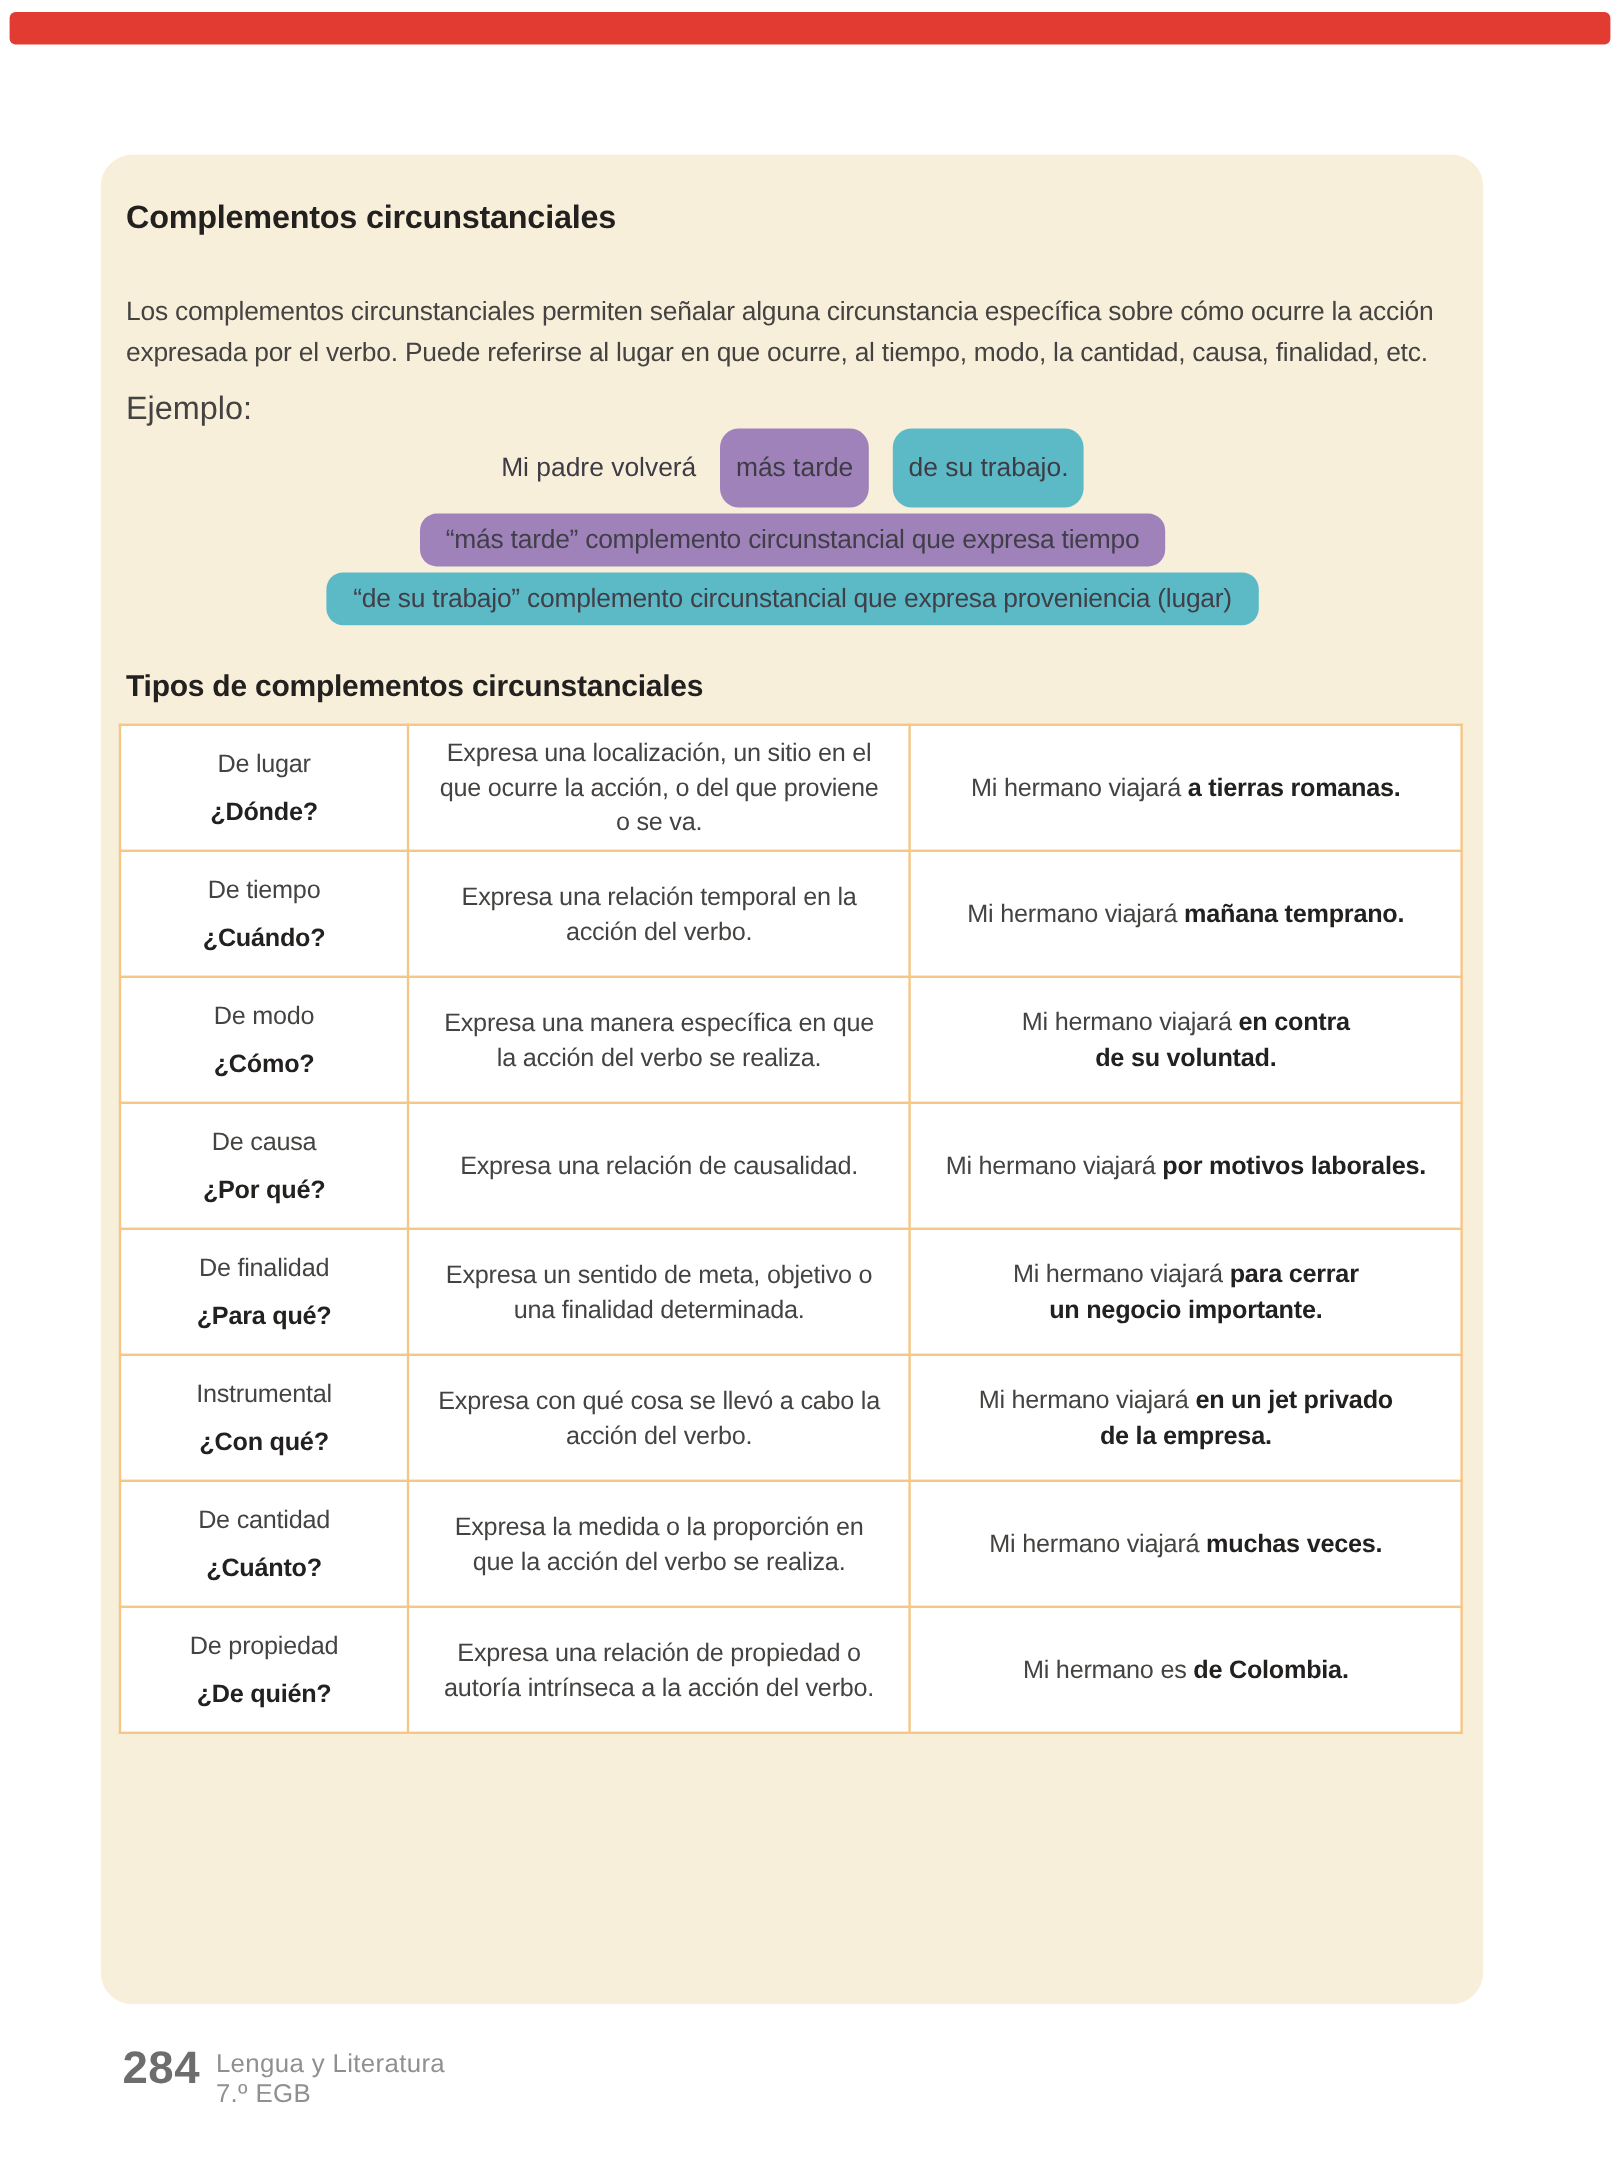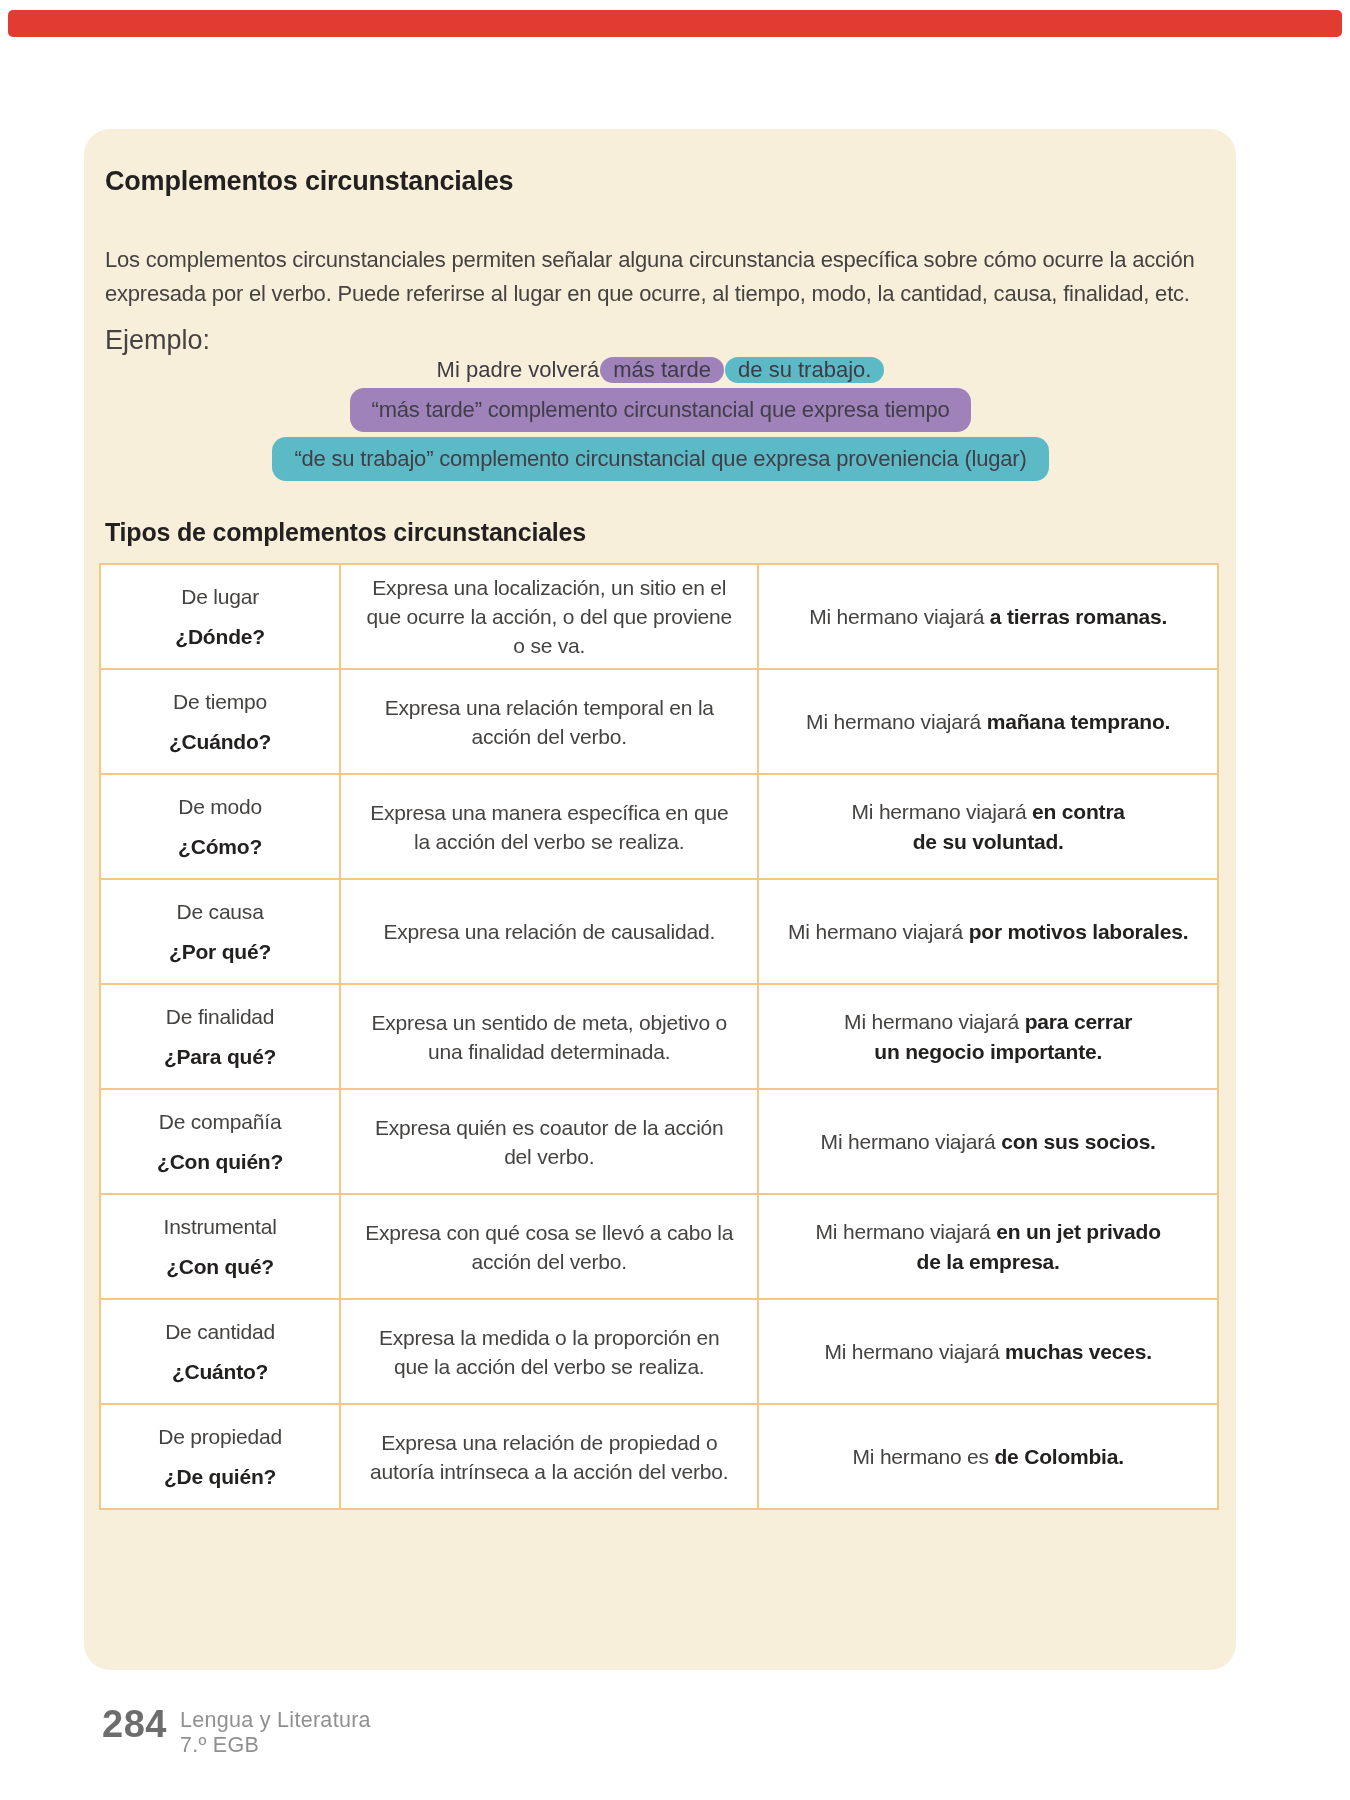--- a/index.html
+++ b/index.html
@@ -55,27 +55,27 @@
     margin: 15px 0 0 0;
     font-size: 27px;
     line-height: 30px;
     color: #454341;
   }
   .example-line {
     margin-top: 2px;
     display: flex;
     justify-content: center;
     align-items: center;
-    gap: 1px;
+    gap: 20px;
     font-size: 22px;
     color: #3d3b44;
   }
   .hl {
     display: inline-block;
-    padding: 0 13px;
+    padding: 20px 13px;
     border-radius: 16px;
     color: #3d3b44;
   }
   .hl.purple { background: var(--hl-purple, #9f82ba); }
   .hl.teal   { background: var(--hl-teal, #5cbac7); }
   .note-row { text-align: center; margin-top: 5px; }
   .note-pill {
     display: inline-block;
     padding: 9px 22px;
     border-radius: 14px;
@@ -213,30 +213,20 @@
             <div class="type-question">¿Para qué?</div>
           </td>
           <td class="c2">Expresa un sentido de meta, objetivo o una finalidad determinada.</td>
           <td class="c3">
             <div><span>Mi hermano viajará </span><span class="bold-part">para cerrar</span></div>
             <div class="bold-part">un negocio importante.</div>
           </td>
         </tr>
         <tr>
           <td class="c1">
-            <div class="type-name">De compañía</div>
-            <div class="type-question">¿Con quién?</div>
-          </td>
-          <td class="c2">Expresa quién es coautor de la acción del verbo.</td>
-          <td class="c3">
-            <div><span>Mi hermano viajará </span><span class="bold-part">con sus socios.</span></div>
-          </td>
-        </tr>
-        <tr>
-          <td class="c1">
             <div class="type-name">Instrumental</div>
             <div class="type-question">¿Con qué?</div>
           </td>
           <td class="c2">Expresa con qué cosa se llevó a cabo la acción del verbo.</td>
           <td class="c3">
             <div><span>Mi hermano viajará </span><span class="bold-part">en un jet privado</span></div>
             <div class="bold-part">de la empresa.</div>
           </td>
         </tr>
         <tr>

